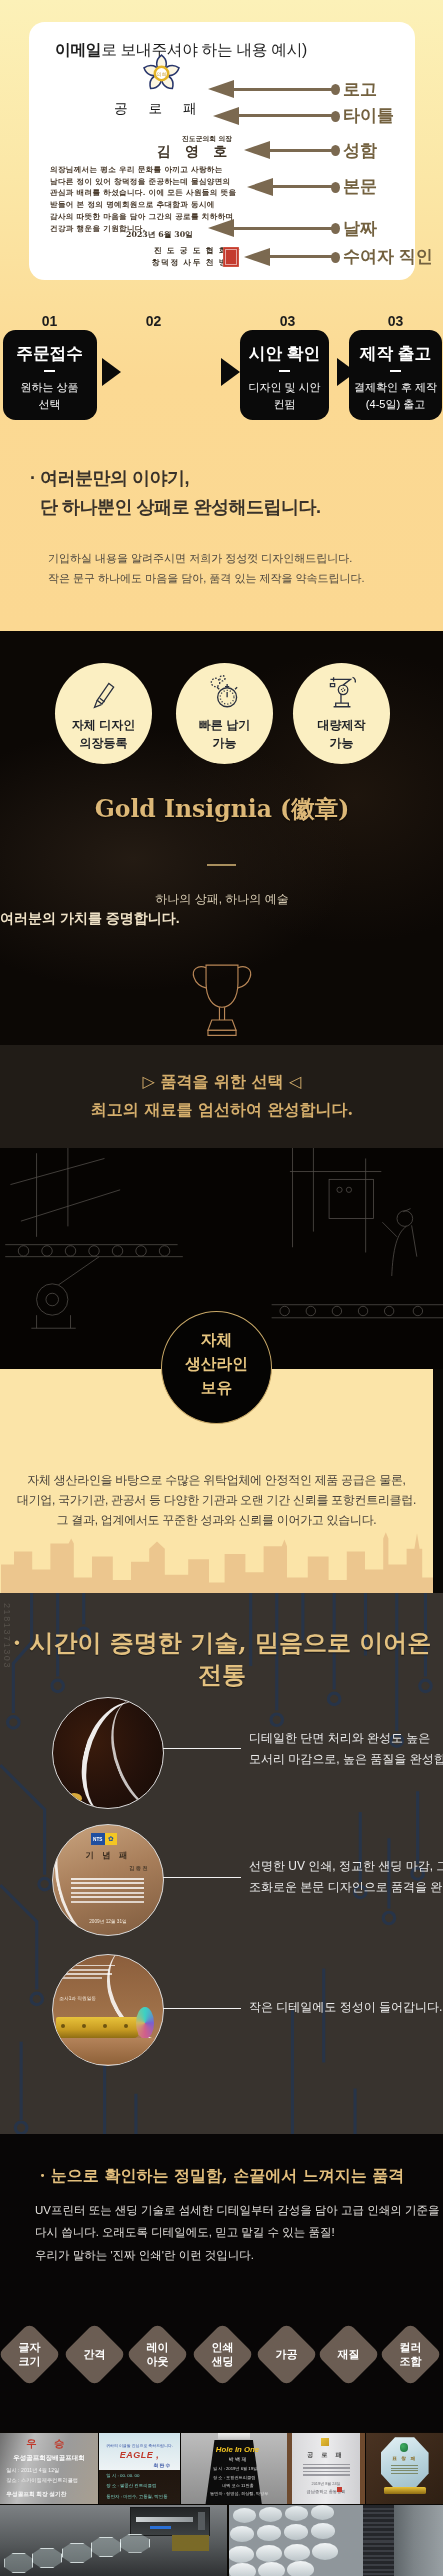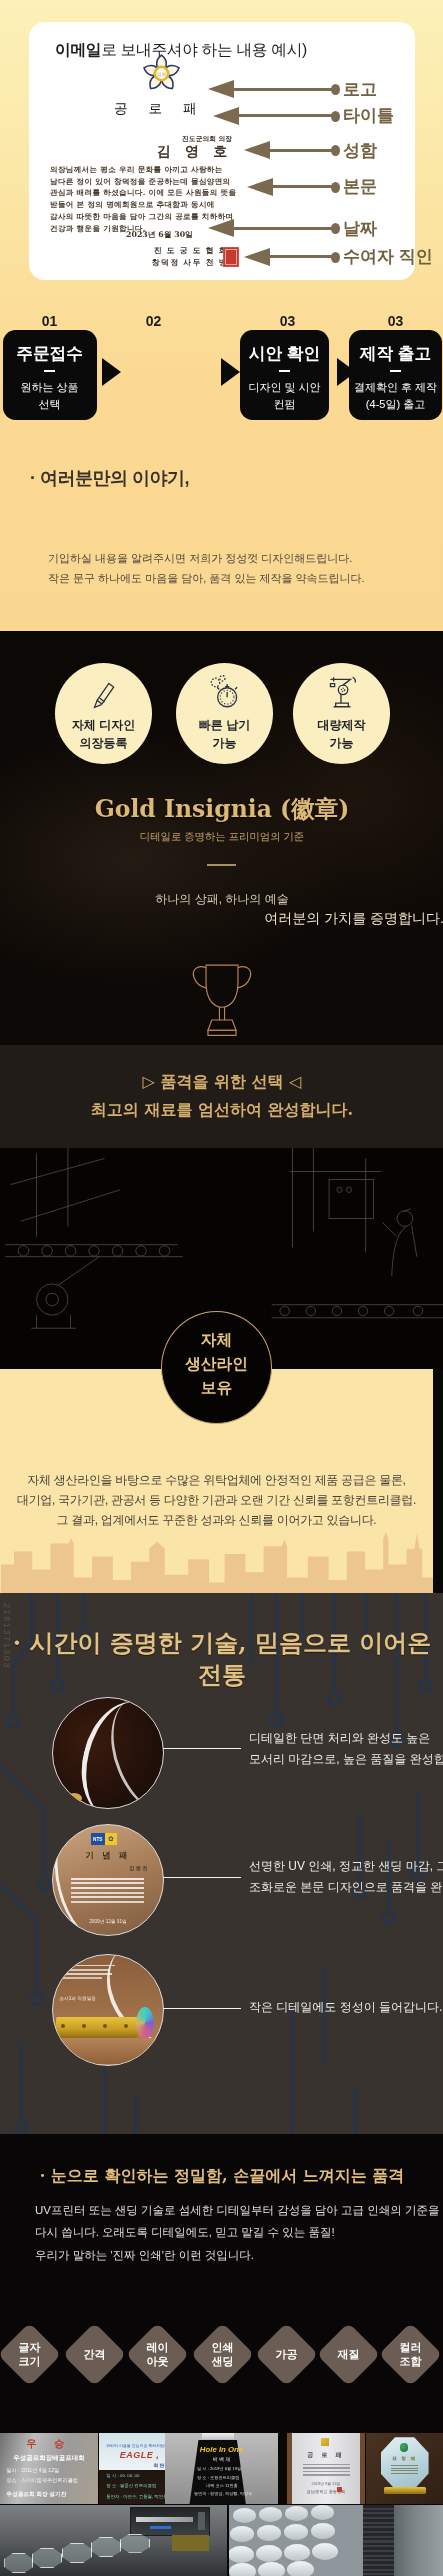--- a/index.html
+++ b/index.html
@@ -50,21 +50,21 @@
     background:radial-gradient(ellipse 313px 188px at 30% 55%,#241b13 0%,rgba(20,14,9,0) 70%),
                radial-gradient(ellipse 261px 209px at 80% 40%,#1e150d 0%,rgba(16,11,7,0) 70%),#0C0805;}
   .ell{top:32px;width:97px;height:101px;border-radius:50%;background:#FBEFC2;overflow:hidden;}
   .ell-t1{left:0;top:54px;width:100%;text-align:center;font-size:12px;font-weight:800;color:#1D2026;}
   .ell-t2{left:0;top:72px;width:100%;text-align:center;font-size:12px;font-weight:800;color:#1D2026;}
   .brand{left:0;top:162px;width:100%;text-align:center;font-family:"DejaVu Serif",serif;
     font-weight:700;font-size:23.5px;color:#DDB877;text-shadow:0 1px 1.6px rgba(0,0,0,.6);}
   .brand-sub{left:0;top:199px;width:100%;text-align:center;font-size:10.4px;color:#C8A36A;}
   .divider{left:207px;top:233px;width:29px;height:1.6px;background:#A98F5D;}
   .tag1{left:0;top:260px;width:100%;text-align:center;font-size:12px;color:#D9CDB4;}
-  .tag2{left:0;top:279px;width:100%;text-align:right;font-size:14px;font-weight:400;color:#F0E3C8;}
+  .tag2{left:0;top:279px;width:100%;text-align:left;font-size:14px;font-weight:700;color:#F0E3C8;}
   
   #sec-quality{top:1045px;left:0;width:444px;height:103px;background:#211C17;}
   .q-line{left:0;width:100%;text-align:center;font-size:16px;font-weight:800;color:#D5AE6C;
     font-family:"DejaVu Serif",serif;}
   
   #sec-factory{top:1148px;left:0;width:444px;height:221px;background:#060402;}
   #badge{left:161px;top:1311px;width:109px;height:111px;border-radius:50%;background:#050403;
     border:1px solid #C9A968;z-index:5;}
   .badge-l{left:0;width:100%;text-align:center;font-size:15.7px;font-weight:800;color:#E7C680;}
   
@@ -184,20 +184,21 @@
     </div>
     <div class="abs ptri" style="left:337px"></div>
     <div class="abs pcard" style="left:349px;width:93px">
       <div class="abs pc-title">제작 출고</div>
       <div class="abs pc-dash"></div>
       <div class="abs pc-l1">결제확인 후 제작</div>
       <div class="abs pc-l2">(4-5일) 출고</div>
     </div>
 
     <div class="abs prom-h" style="left:30px;top:466px">· 여러분만의 이야기,</div>
+    <div class="abs prom-h" style="left:40px;top:495px">단 하나뿐인 상패로 완성해드립니다.</div>
     <div class="abs prom-s" style="left:48px;top:551px">기입하실 내용을 알려주시면 저희가 정성껏 디자인해드립니다.</div>
     <div class="abs prom-s" style="left:48px;top:571px">작은 문구 하나에도 마음을 담아, 품격 있는 제작을 약속드립니다.</div>
   </div>
 
   <div id="sec-hero" class="abs">
     <div class="abs ell" style="left:55px">
       <svg class="abs" style="left:31px;top:11.5px" width="34" height="38" viewBox="0 0 64 64" fill="none" stroke="#2B3140" stroke-width="2.5">
         <path d="M21 44 L43 12 L52 19 L30 51 Z"></path>
         <path d="M26 40 L35 47"></path>
         <path d="M21 44 L16 57 L29 52"></path>
@@ -227,21 +228,20 @@
         <path d="M38 23 L52 12 L20 12"></path>
         <path d="M20 8 v8 M14 12 h6"></path>
         <path d="M14 20 h8 v6 h-8 z"></path>
         <path d="M56 8 c4 2 6 6 5 10"></path>
       </svg>
       <div class="abs ell-t1">대량제작</div>
       <div class="abs ell-t2">가능</div>
     </div>
 
     <div class="abs brand">Gold Insignia (徽章)</div>
-    <div class="abs brand-sub">디테일로 증명하는 프리미엄의 기준</div>
     <div class="abs divider"></div>
     <div class="abs tag1">하나의 상패, 하나의 예술</div>
     <div class="abs tag2">여러분의 가치를 증명합니다.</div>
 
     <svg class="abs" style="left:183px;top:329px" width="78" height="83" viewBox="0 0 120 130" fill="none" stroke="#B98757" stroke-width="1.8">
       <path d="M35 8 h50 v28 c0 24 -11 38 -25 38 c-14 0 -25 -14 -25 -38 z"></path>
       <path d="M35 12 c-13 -5 -23 3 -19 15 c3 9 10 15 20 17"></path>
       <path d="M85 12 c13 -5 23 3 19 15 c-3 9 -10 15 -20 17"></path>
       <path d="M56 74 v20 M64 74 v20"></path>
       <path d="M44 94 h32 l6 16 h-44 z"></path>
@@ -458,21 +458,21 @@
     <div class="abs" style="left:6.3px;top:58px;font-size:5.7px;color:#fbfbfb;font-weight:700">우성골프회 회장 설기찬</div>
   </div>
   <div class="abs ph" style="left:99px;width:81px;background:linear-gradient(180deg,#cfe3ea 0%,#eef3f5 52%,#20160f 52%,#241a12 100%)">
     <div class="abs" style="left:0;top:10.4px;width:100%;text-align:center;font-size:3.9px;color:#2c4aa0">귀하의 이글을 진심으로 축하드립니다.</div>
     <div class="abs" style="left:0;top:16.7px;width:100%;text-align:center;font-size:9px;font-style:italic;font-weight:800;color:#C0392B;letter-spacing:0.5px">EAGLE ,</div>
     <div class="abs" style="left:0;top:29px;width:88%;text-align:right;font-size:4.7px;color:#2c4aa0;font-weight:700">최 판 수</div>
     <div class="abs" style="left:7.3px;top:40px;font-size:4.4px;color:#7fd5c8">일  시 : 00. 00. 00</div>
     <div class="abs" style="left:7.3px;top:50px;font-size:4.4px;color:#7fd5c8">장  소 : 팔공산 컨트리클럽</div>
     <div class="abs" style="left:7.3px;top:61px;font-size:4.4px;color:#7fd5c8">동반자 : 마연수, 고동철, 박인동</div>
   </div>
-  <div class="abs ph" style="left:165px;width:113px;background:linear-gradient(180deg,#bdbdbd 0%,#8d8d8d 100%)">
+  <div class="abs ph" style="left:181px;width:113px;background:linear-gradient(180deg,#bdbdbd 0%,#8d8d8d 100%)">
     <div class="abs" style="left:15.7px;top:0;width:74px;height:71px;background:#0c0c0c;clip-path:polygon(12% 100%,24% 10%,76% 10%,88% 100%)"></div>
     <div class="abs" style="left:37px;top:-1px;width:32px;height:7.3px;background:linear-gradient(180deg,#f4f4f4,#c9c9c9)"></div>
     <div class="abs" style="left:0;top:11.5px;width:100%;text-align:center;font-size:7.8px;font-weight:800;font-style:italic;color:#F4C623">Hole In One</div>
     <div class="abs" style="left:0;top:23px;width:100%;text-align:center;font-size:5px;color:#eee">박 백 제</div>
     <div class="abs" style="left:32px;top:33px;font-size:4.2px;color:#ddd">일  시 : 2019년 6월 19일</div>
     <div class="abs" style="left:32px;top:42px;font-size:4.2px;color:#ddd">장  소 : 포항컨트리클럽</div>
     <div class="abs" style="left:41px;top:50px;font-size:4.2px;color:#ddd">내백 코스 11번홀</div>
     <div class="abs" style="left:29px;top:58px;font-size:4.2px;color:#ddd">동반자 : 정명섭, 최상렬, 박양우</div>
   </div>
   <div class="abs ph" style="left:287px;width:78px;background:linear-gradient(90deg,#6e4a2e 0%,#6e4a2e 6%,#d8d8da 6%,#ececee 50%,#cfcfd2 94%,#6e4a2e 94%,#6e4a2e 100%)">

